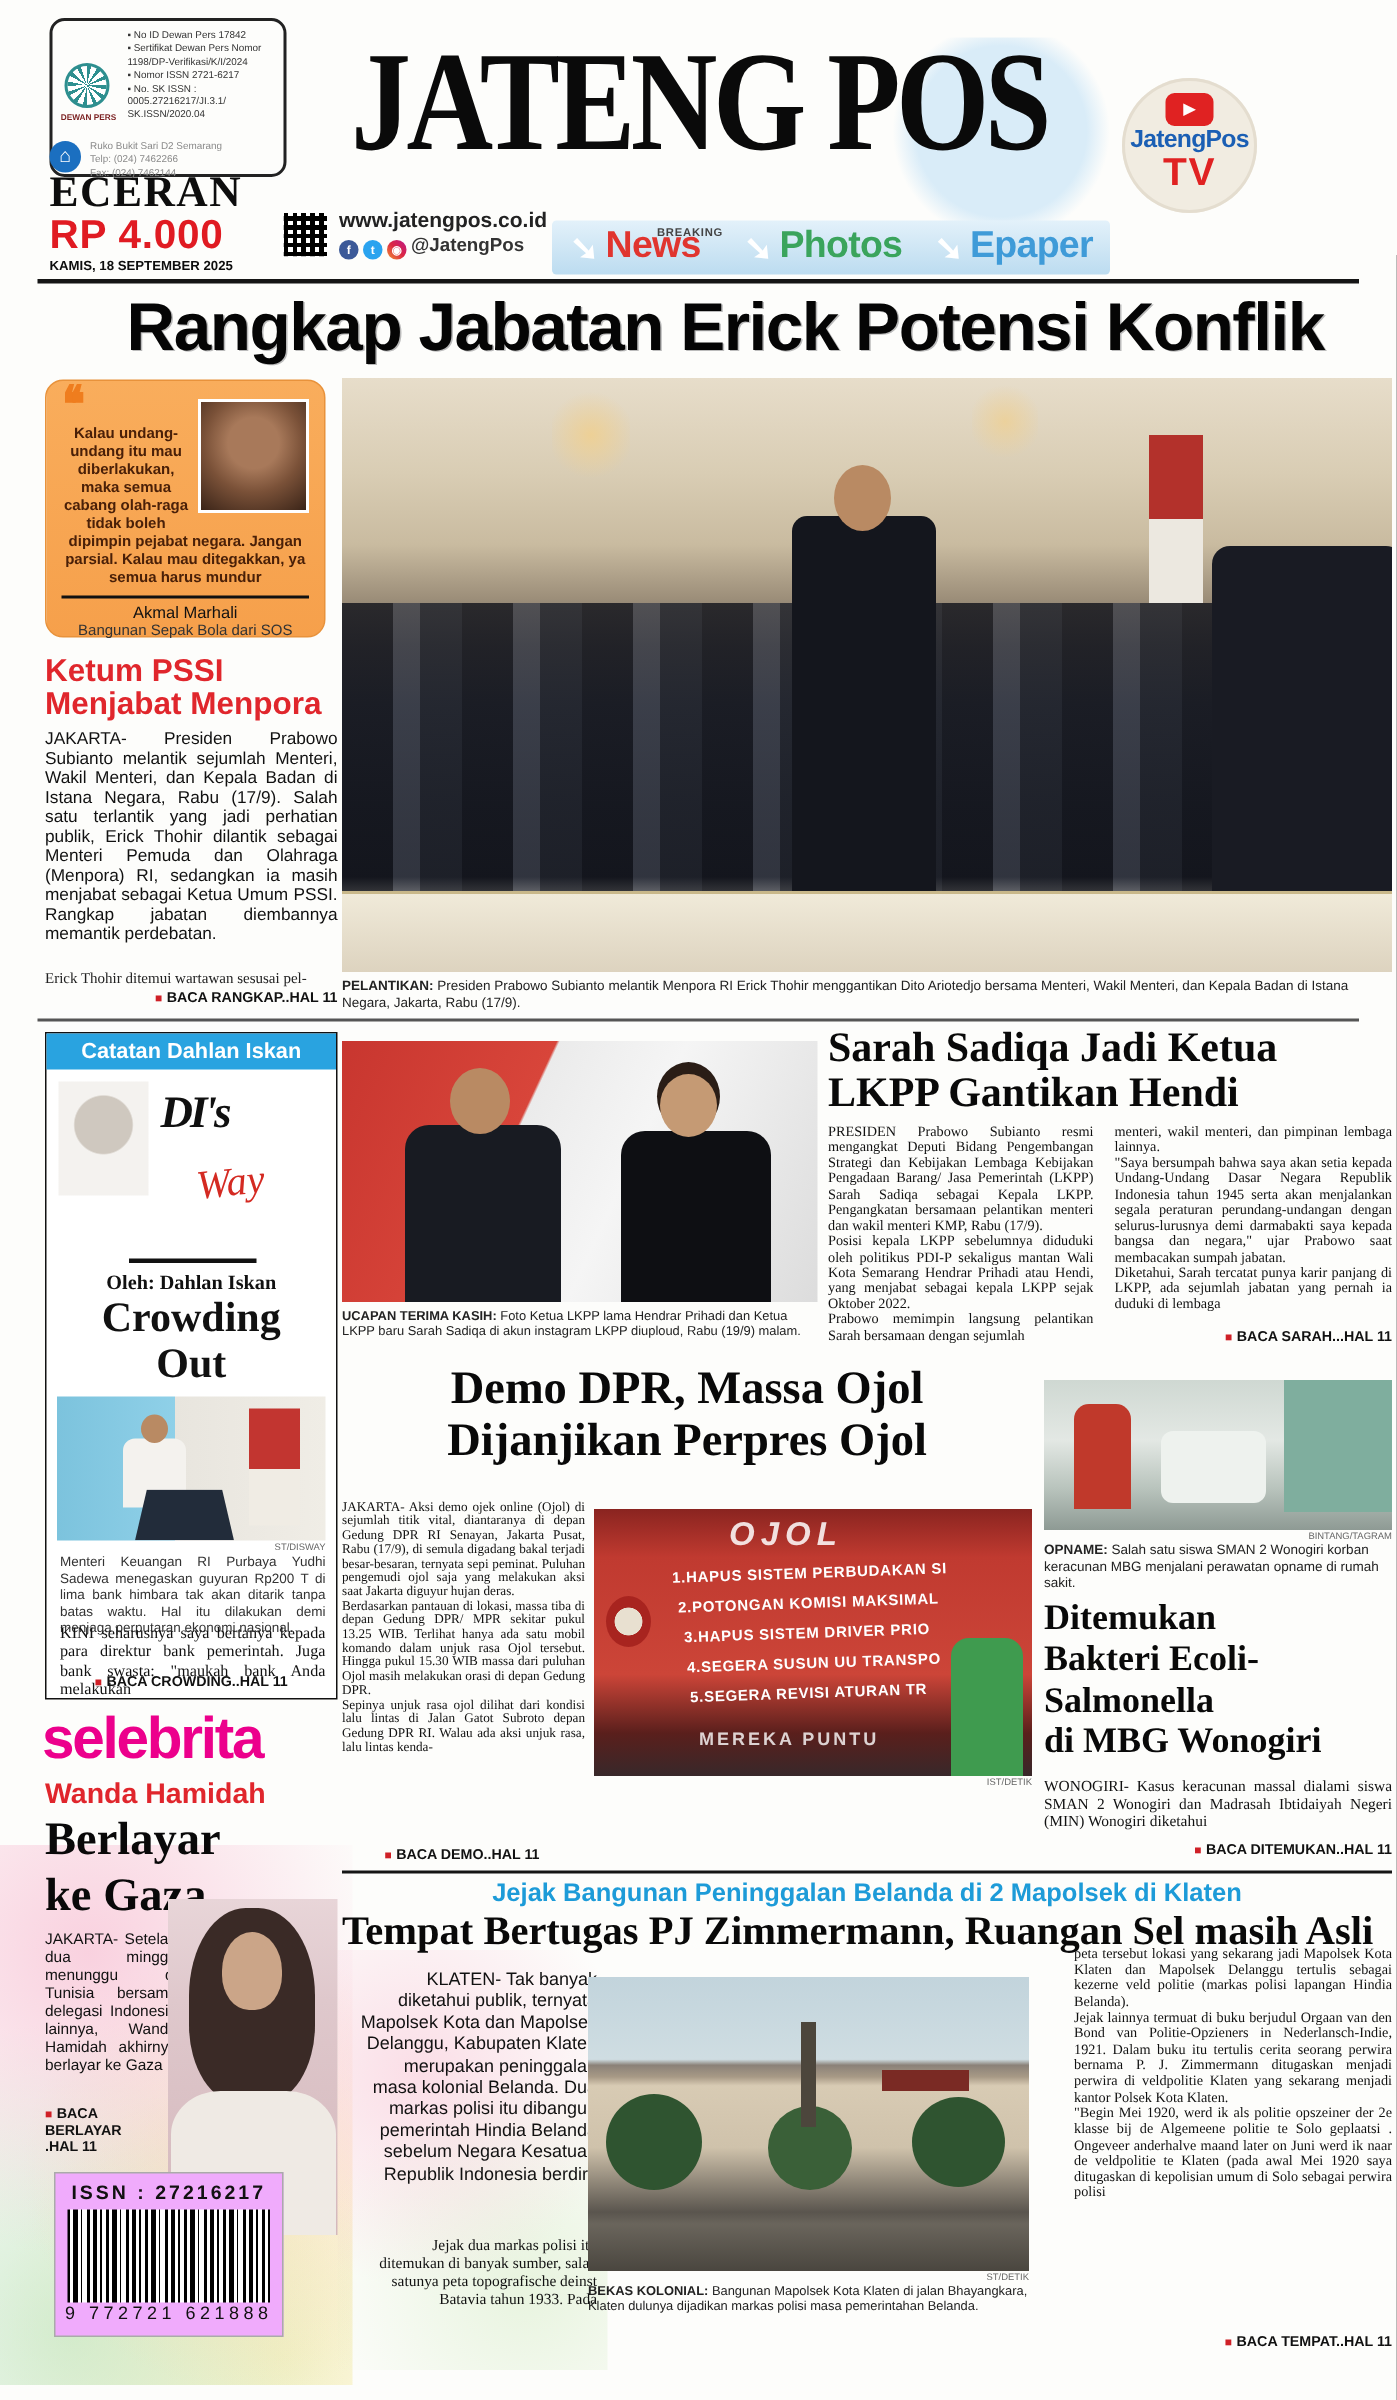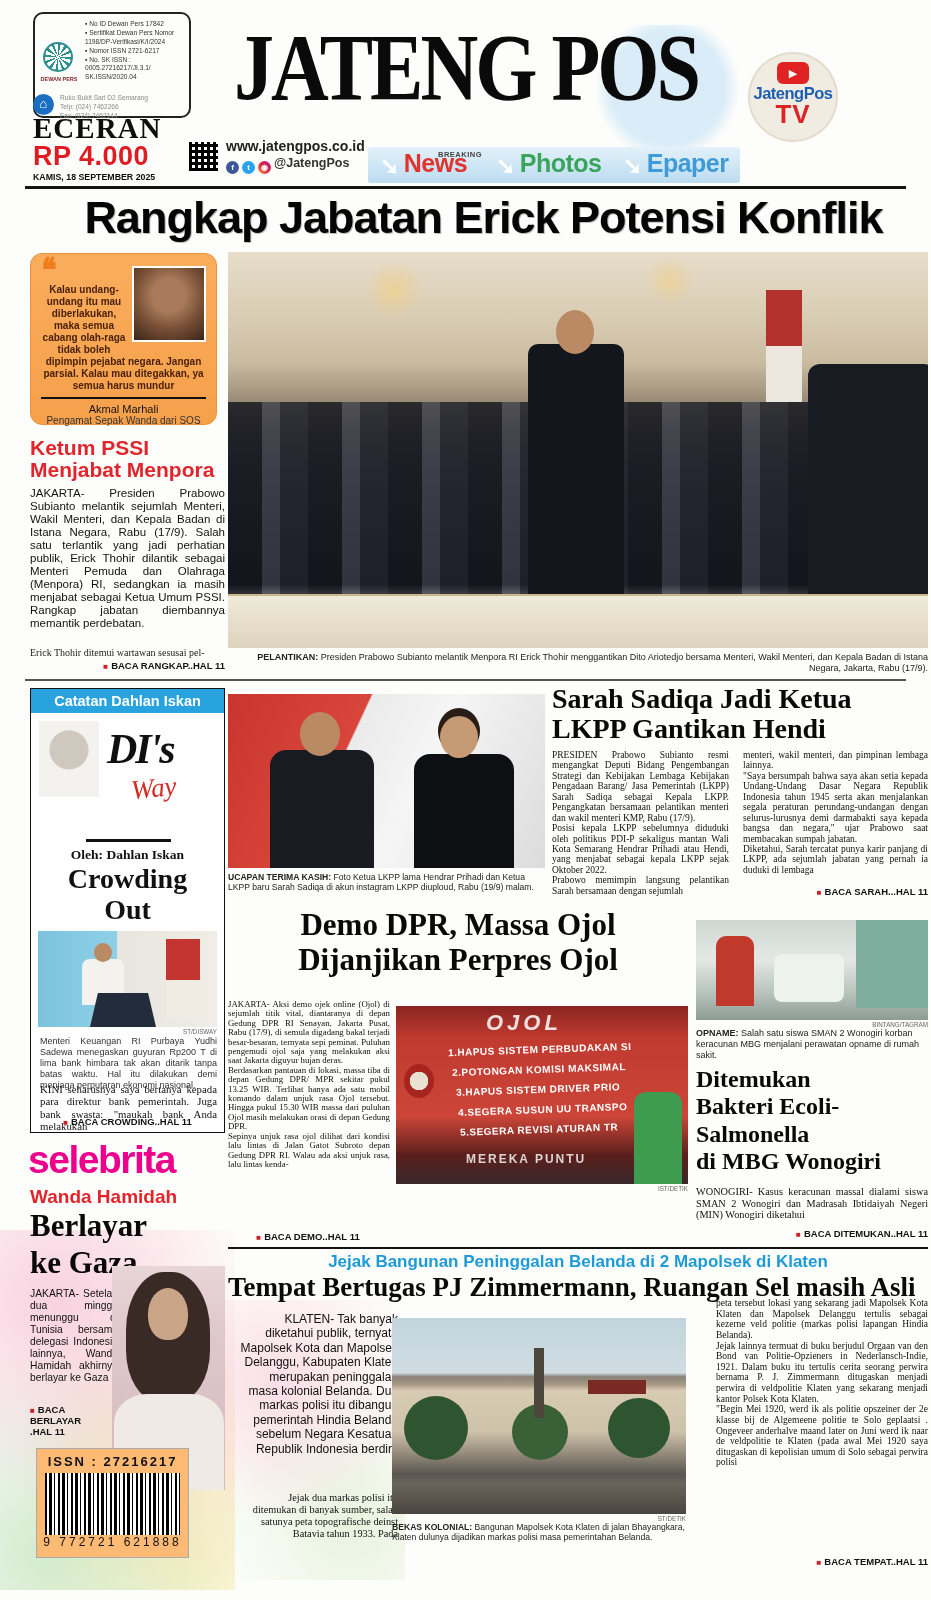--- a/index.html
+++ b/index.html
@@ -85,48 +85,48 @@
   <div class="hr" style="left:25px;top:186px;width:881px;height:3px;"></div>
 
   <div class="abs" style="left:43px;top:192px;width:881px;font-size:45px;font-weight:900;letter-spacing:-1px;text-align:center;color:#050505;text-shadow:1px 1px 0 #bbb;">Rangkap Jabatan Erick Potensi Konflik</div>
 
   <div class="abs" style="left:30px;top:253px;width:187px;height:172px;background:linear-gradient(180deg,#f9ad5c,#f6a04b);border:1px solid #e8923b;border-radius:12px;padding:6px 10px;">
     <div class="photo" style="position:relative;float:right;width:74px;height:76px;margin:6px 0 3px 5px;border:2px solid #fff;background:radial-gradient(circle at 50% 38%,#a8795a 0 30%,#7a5138 58%,#3a2418 100%);"></div>
     <div style="color:#ef7d1e;font-size:34px;line-height:0.6;font-weight:bold;letter-spacing:-6px;">❛❛</div>
     <div class="sans" style="font-size:10px;font-weight:bold;line-height:1.2;color:#4a2008;text-align:center;margin-top:4px;">Kalau undang-undang itu mau diberlakukan, maka semua cabang olah-raga tidak boleh dipimpin pejabat negara. Jangan parsial. Kalau mau ditegakkan, ya semua harus mundur</div>
     <div style="clear:both;border-top:2px solid #111;margin-top:5px;padding-top:4px;text-align:center;">
       <div style="font-size:11px;font-weight:normal;color:#111;">Akmal Marhali</div>
-      <div style="font-size:10px;color:#333;">Pengamat Sepak Wanda dari SOS</div>
+      <div style="font-size:10px;color:#333;">Bangunan Sepak Bola dari SOS</div>
     </div>
   </div>
 
   <div class="abs pre" style="left:30px;top:437px;width:200px;font-size:21px;line-height:1.05;font-weight:bold;color:#e0262c;">Ketum PSSI
 Menjabat Menpora</div>
   <div class="abs just sans" style="left:30px;top:487px;width:195px;font-size:11.5px;line-height:1.13;">JAKARTA- Presiden Prabowo Subianto melantik sejumlah Menteri, Wakil Menteri, dan Kepala Badan di Istana Negara, Rabu (17/9). Salah satu terlantik yang jadi perhatian publik, Erick Thohir dilantik sebagai Menteri Pemuda dan Olahraga (Menpora) RI, sedangkan ia masih menjabat sebagai Ketua Umum PSSI. Rangkap jabatan diembannya memantik perdebatan.</div>
   <div class="abs serif" style="left:30px;top:647px;width:195px;height:12px;font-size:10px;overflow:hidden;color:#222;">Erick Thohir ditemui wartawan sesusai pel-</div>
   <div class="abs baca" style="left:30px;top:660px;width:195px;text-align:right;"><span class="bullet">■</span><span>BACA RANGKAP..HAL 11</span></div>
 
   <div class="photo" style="left:228px;top:252px;width:700px;height:396px;background:linear-gradient(180deg,#e7ddca 0%,#d9cdb4 16%,#c9bba0 28%,#9d8f7a 37%,#6b655f 45%,#474a52 55%,#2e3138 72%,#23252b 84%,#e9e4d6 87%,#f2efe6 100%);">
     <div class="abs" style="left:140px;top:6px;width:52px;height:64px;background:radial-gradient(circle,rgba(238,208,148,.95),rgba(238,208,148,0) 70%);"></div>
     <div class="abs" style="left:420px;top:2px;width:44px;height:54px;background:radial-gradient(circle,rgba(238,208,148,.8),rgba(238,208,148,0) 70%);"></div>
     <div class="abs" style="left:0;top:150px;width:700px;height:196px;background:repeating-linear-gradient(90deg,rgba(16,18,26,.95) 0 34px,rgba(54,58,70,.85) 34px 52px,rgba(28,31,40,.95) 52px 80px);opacity:.85;"></div>
     <div class="abs" style="left:538px;top:38px;width:36px;height:112px;background:linear-gradient(180deg,#b3312b 50%,#ece8e0 50%);"></div>
     <div class="abs" style="left:300px;top:92px;width:96px;height:260px;background:#14161d;border-radius:10px 10px 0 0;"></div>
     <div class="abs" style="left:328px;top:58px;width:38px;height:44px;border-radius:50%;background:#b98a63;"></div>
     <div class="abs" style="left:580px;top:112px;width:128px;height:284px;background:#191b23;border-radius:12px 12px 0 0;"></div>
     <div class="abs" style="left:0;top:342px;width:700px;height:54px;background:linear-gradient(180deg,#f0ead9,#ddd3bf);border-top:2px solid #c9b88a;"></div>
   </div>
-  <div class="abs cap" style="left:228px;top:652px;width:700px;font-size:9px;text-align:right;"><b>PELANTIKAN:</b> <span>Presiden Prabowo Subianto melantik Menpora RI Erick Thohir menggantikan Dito Ariotedjo bersama Menteri, Wakil Menteri, dan Kepala Badan di Istana Negara, Jakarta, Rabu (17/9).</span></div>
+  <div class="abs cap" style="left:228px;top:652px;width:700px;font-size:9px;"><b>PELANTIKAN:</b> <span>Presiden Prabowo Subianto melantik Menpora RI Erick Thohir menggantikan Dito Ariotedjo bersama Menteri, Wakil Menteri, dan Kepala Badan di Istana Negara, Jakarta, Rabu (17/9).</span></div>
 
   <div class="hr" style="left:25px;top:679px;width:881px;height:1.5px;background:#555;"></div>
 
   <div class="abs" style="left:30px;top:688px;width:195px;height:445px;border:1.5px solid #111;background:#fff;">
     <div style="height:24px;background:#29a3e0;color:#fff;font-weight:bold;font-size:14.5px;text-align:center;line-height:24px;">Catatan Dahlan Iskan</div>
     <div class="photo" style="left:8px;top:32px;width:60px;height:76px;background:radial-gradient(circle at 50% 38%,#cfc8bf 0 34%,#f4f2ef 36%);"></div>
-    <div class="abs serif" style="left:76px;top:36px;font-size:42px;font-weight:900;font-style:italic;letter-spacing:-2px;color:#101010;">DI's</div>
+    <div class="abs serif" style="left:76px;top:36px;font-size:30px;font-weight:900;font-style:italic;letter-spacing:-2px;color:#101010;">DI's</div>
     <div class="abs serif" style="left:100px;top:84px;font-size:27px;font-style:italic;color:#d42a22;transform:rotate(-6deg);">Way</div>
     <div class="abs" style="left:55px;top:150px;width:85px;height:2.5px;background:#111;"></div>
     <div class="abs serif" style="left:0;top:158px;width:100%;text-align:center;font-size:13.5px;font-weight:bold;">Oleh: Dahlan Iskan</div>
     <div class="abs serif pre" style="left:0;top:174px;width:100%;text-align:center;font-size:28px;line-height:1.12;font-weight:bold;">Crowding
 Out</div>
     <div class="photo" style="left:7px;top:242px;width:179px;height:96px;background:linear-gradient(90deg,#7cc3dd 0%,#8fd0e8 44%,#e8e5de 44%,#f0ede6 100%);">
       <div class="abs" style="left:128px;top:8px;width:34px;height:78px;background:linear-gradient(180deg,#c23530 52%,#f0ece4 52%);"></div>
       <div class="abs" style="left:44px;top:28px;width:42px;height:46px;background:#f4f2ee;border-radius:8px 8px 0 0;"></div>
       <div class="abs" style="left:56px;top:12px;width:18px;height:19px;border-radius:50%;background:#b98a63;"></div>
       <div class="abs" style="left:52px;top:62px;width:66px;height:34px;background:#222c3a;clip-path:polygon(12% 0,88% 0,100% 100%,0 100%);"></div>
@@ -196,21 +196,21 @@
 ke Gaza</div>
   <div class="abs just sans" style="left:30px;top:1288px;width:88px;font-size:10.3px;line-height:1.16;">JAKARTA- Setelah dua minggu menunggu di Tunisia bersama delegasi Indonesia lainnya, Wanda Hamidah akhirnya berlayar ke Gaza</div>
   <div class="abs baca pre" style="left:30px;top:1404px;width:72px;"><span class="bullet">■</span><span>BACA BERLAYAR .HAL 11</span></div>
 
   <div class="photo" style="left:112px;top:1266px;width:113px;height:224px;background:linear-gradient(180deg,#e8d5d8 0%,#dfc8cc 30%,#d4b8bc 100%);">
     <div class="abs" style="left:14px;top:6px;width:84px;height:130px;background:#3a2a26;border-radius:45% 45% 40% 40%;"></div>
     <div class="abs" style="left:36px;top:22px;width:40px;height:52px;background:#cba588;border-radius:50% 50% 45% 45%;"></div>
     <div class="abs" style="left:2px;top:128px;width:110px;height:96px;background:#efeae4;border-radius:30% 30% 0 0;"></div>
   </div>
 
-  <div class="abs" style="left:36px;top:1448px;width:153px;height:110px;background:#fdba74;border:1px solid #aaa;text-align:center;padding-top:5px;">
+  <div class="abs" style="left:36px;top:1448px;width:153px;height:110px;background:#f0abfc;border:1px solid #aaa;text-align:center;padding-top:5px;">
     <div style="font-size:13px;font-weight:bold;letter-spacing:2px;">ISSN : 27216217</div>
     <div style="margin:4px auto 0;width:135px;height:62px;background:repeating-linear-gradient(90deg,#000 0 2px,#fff 2px 4px,#000 4px 7px,#fff 7px 9px,#000 9px 10px,#fff 10px 13px);"></div>
     <div style="font-size:12px;letter-spacing:3px;">9 772721 621888</div>
   </div>
 
   <div class="abs" style="left:228px;top:1252px;width:700px;text-align:center;font-size:17px;font-weight:bold;color:#1d9bd8;">Jejak Bangunan Peninggalan Belanda di 2 Mapolsek di Klaten</div>
   <div class="abs serif" style="left:228px;top:1272px;width:700px;font-size:27px;font-weight:bold;color:#090909;">Tempat Bertugas PJ Zimmermann, Ruangan Sel masih Asli</div>
 
   <div class="abs sans" style="left:240px;top:1312px;width:158px;font-size:12px;line-height:1.2;text-align:right;">KLATEN- Tak banyak diketahui publik, ternyata Mapolsek Kota dan Mapolsek Delanggu, Kabupaten Klaten merupakan peninggalan masa kolonial Belanda. Dua markas polisi itu dibangun pemerintah Hindia Belanda sebelum Negara Kesatuan Republik Indonesia berdiri.</div>
   <div class="abs serif" style="left:250px;top:1492px;width:148px;font-size:10.3px;line-height:1.16;text-align:right;">Jejak dua markas polisi itu ditemukan di banyak sumber, salah satunya peta topografische deinst Batavia tahun 1933. Pada</div>

